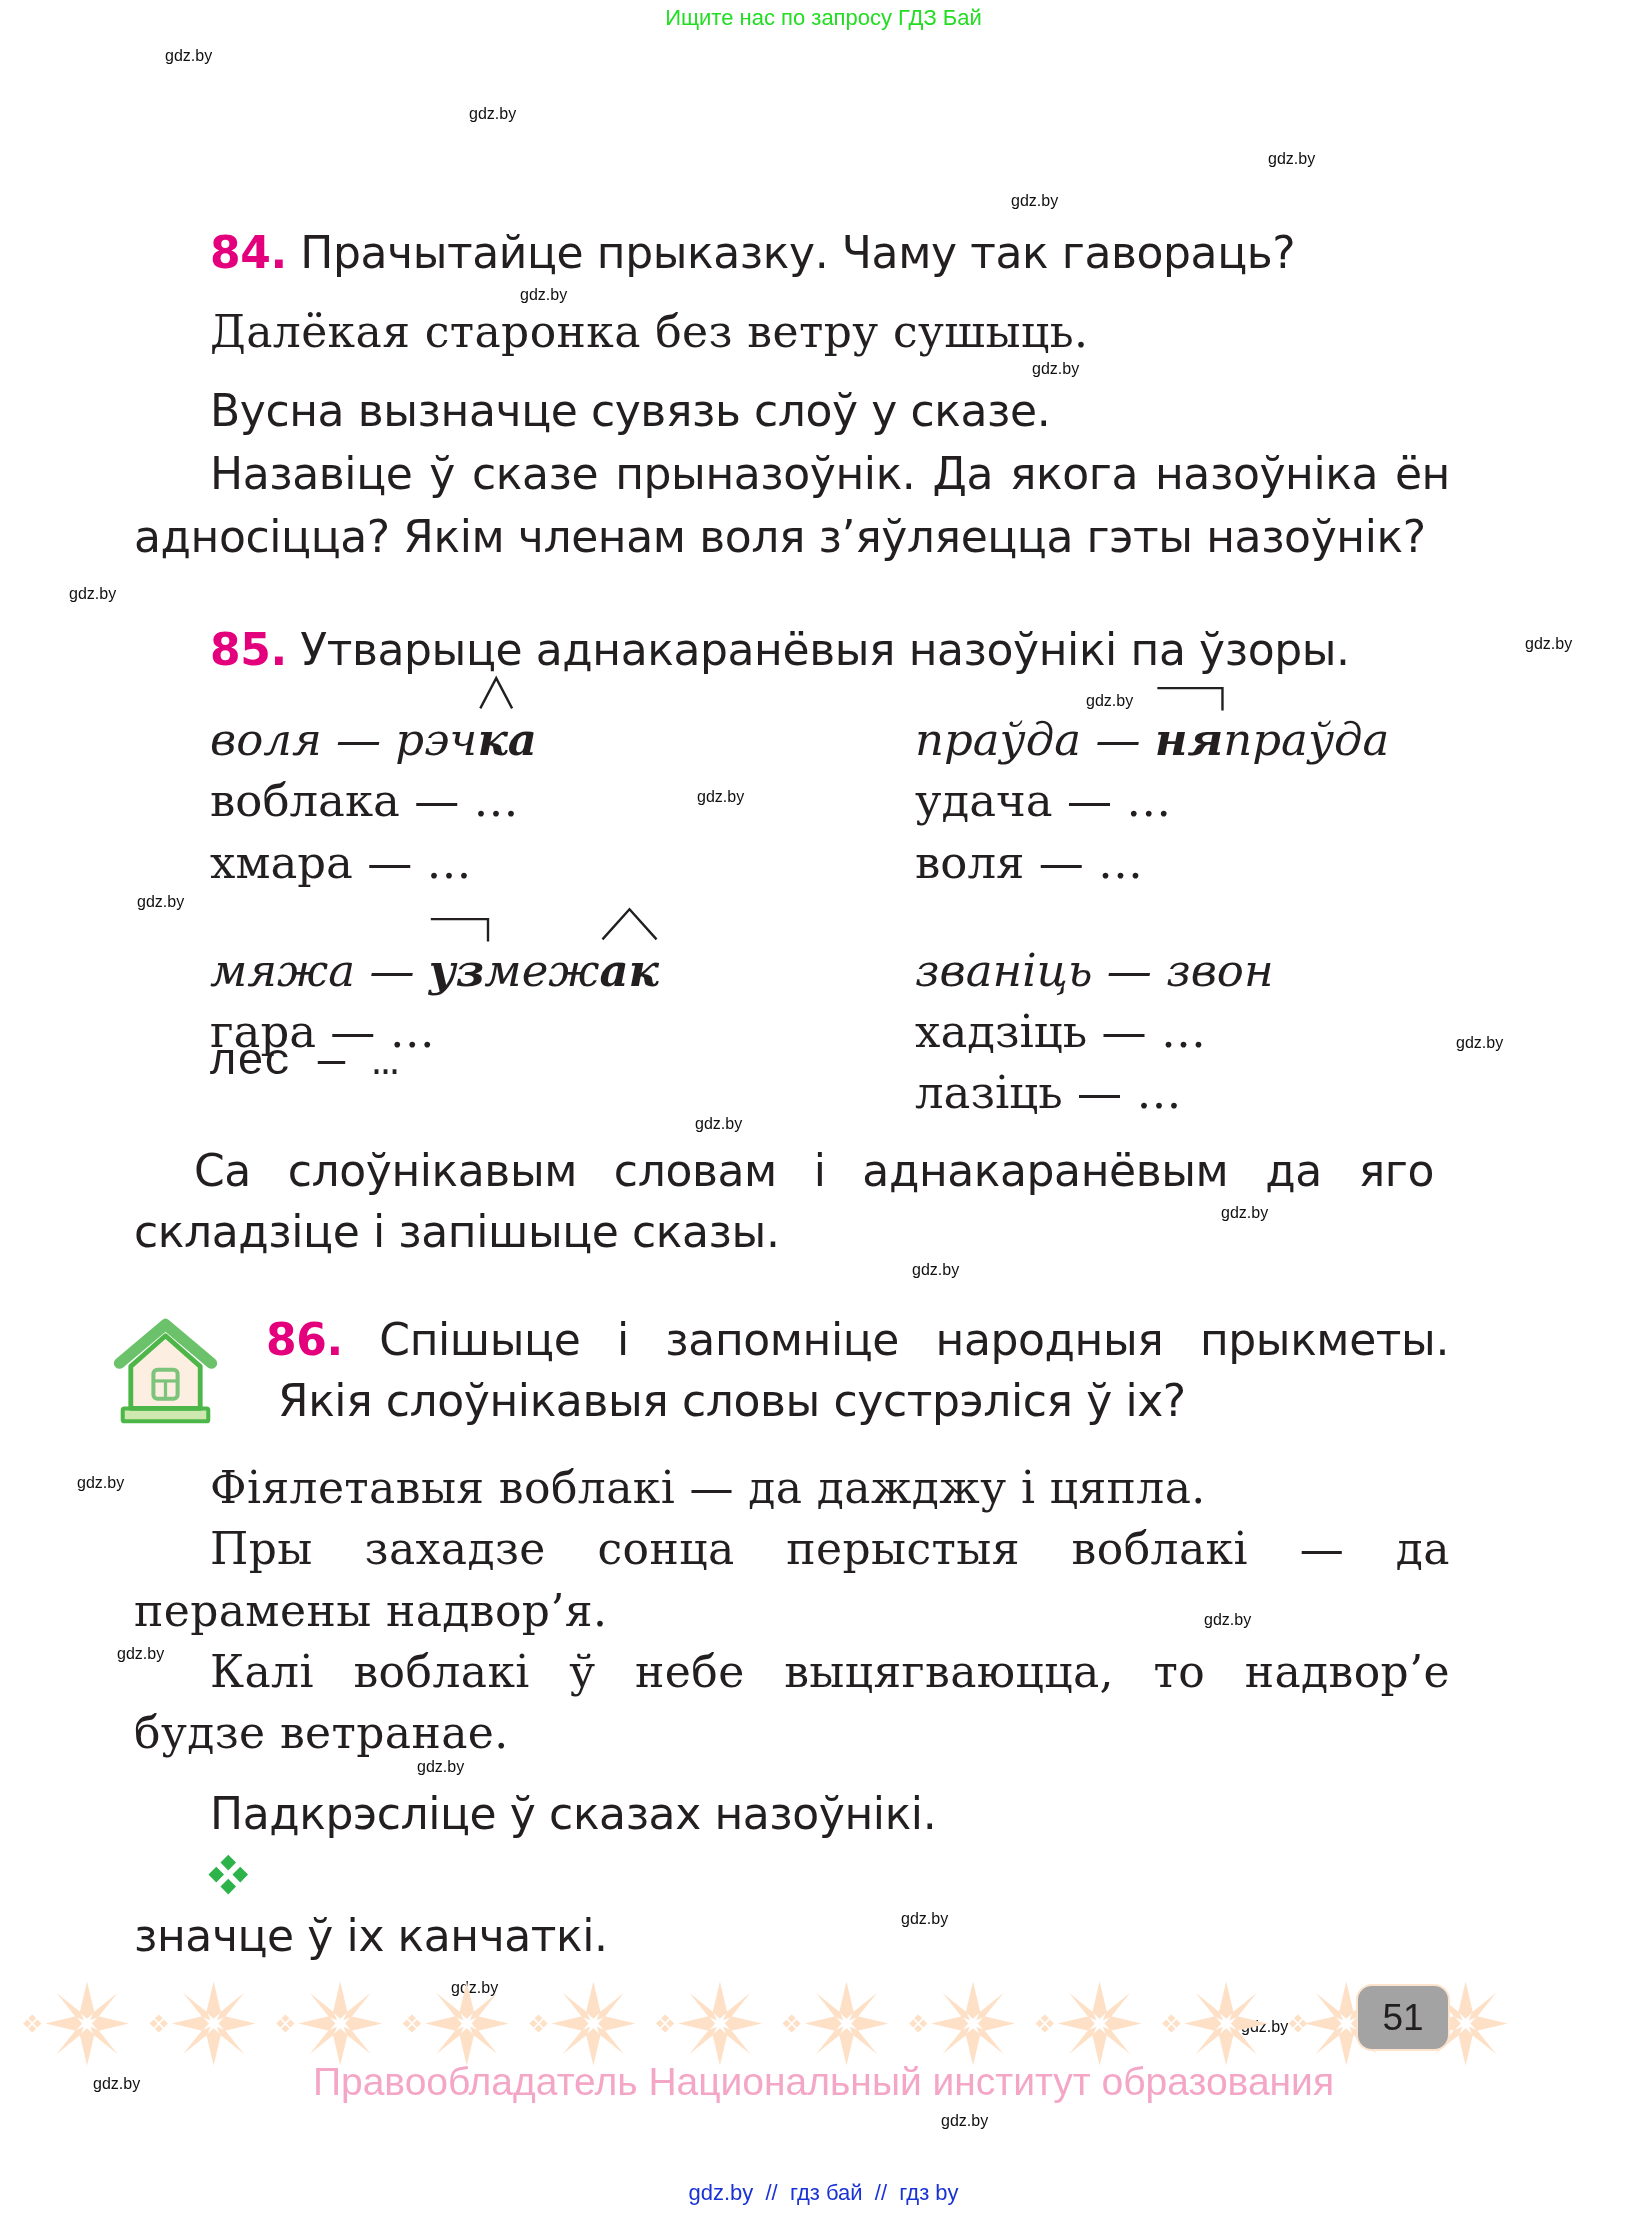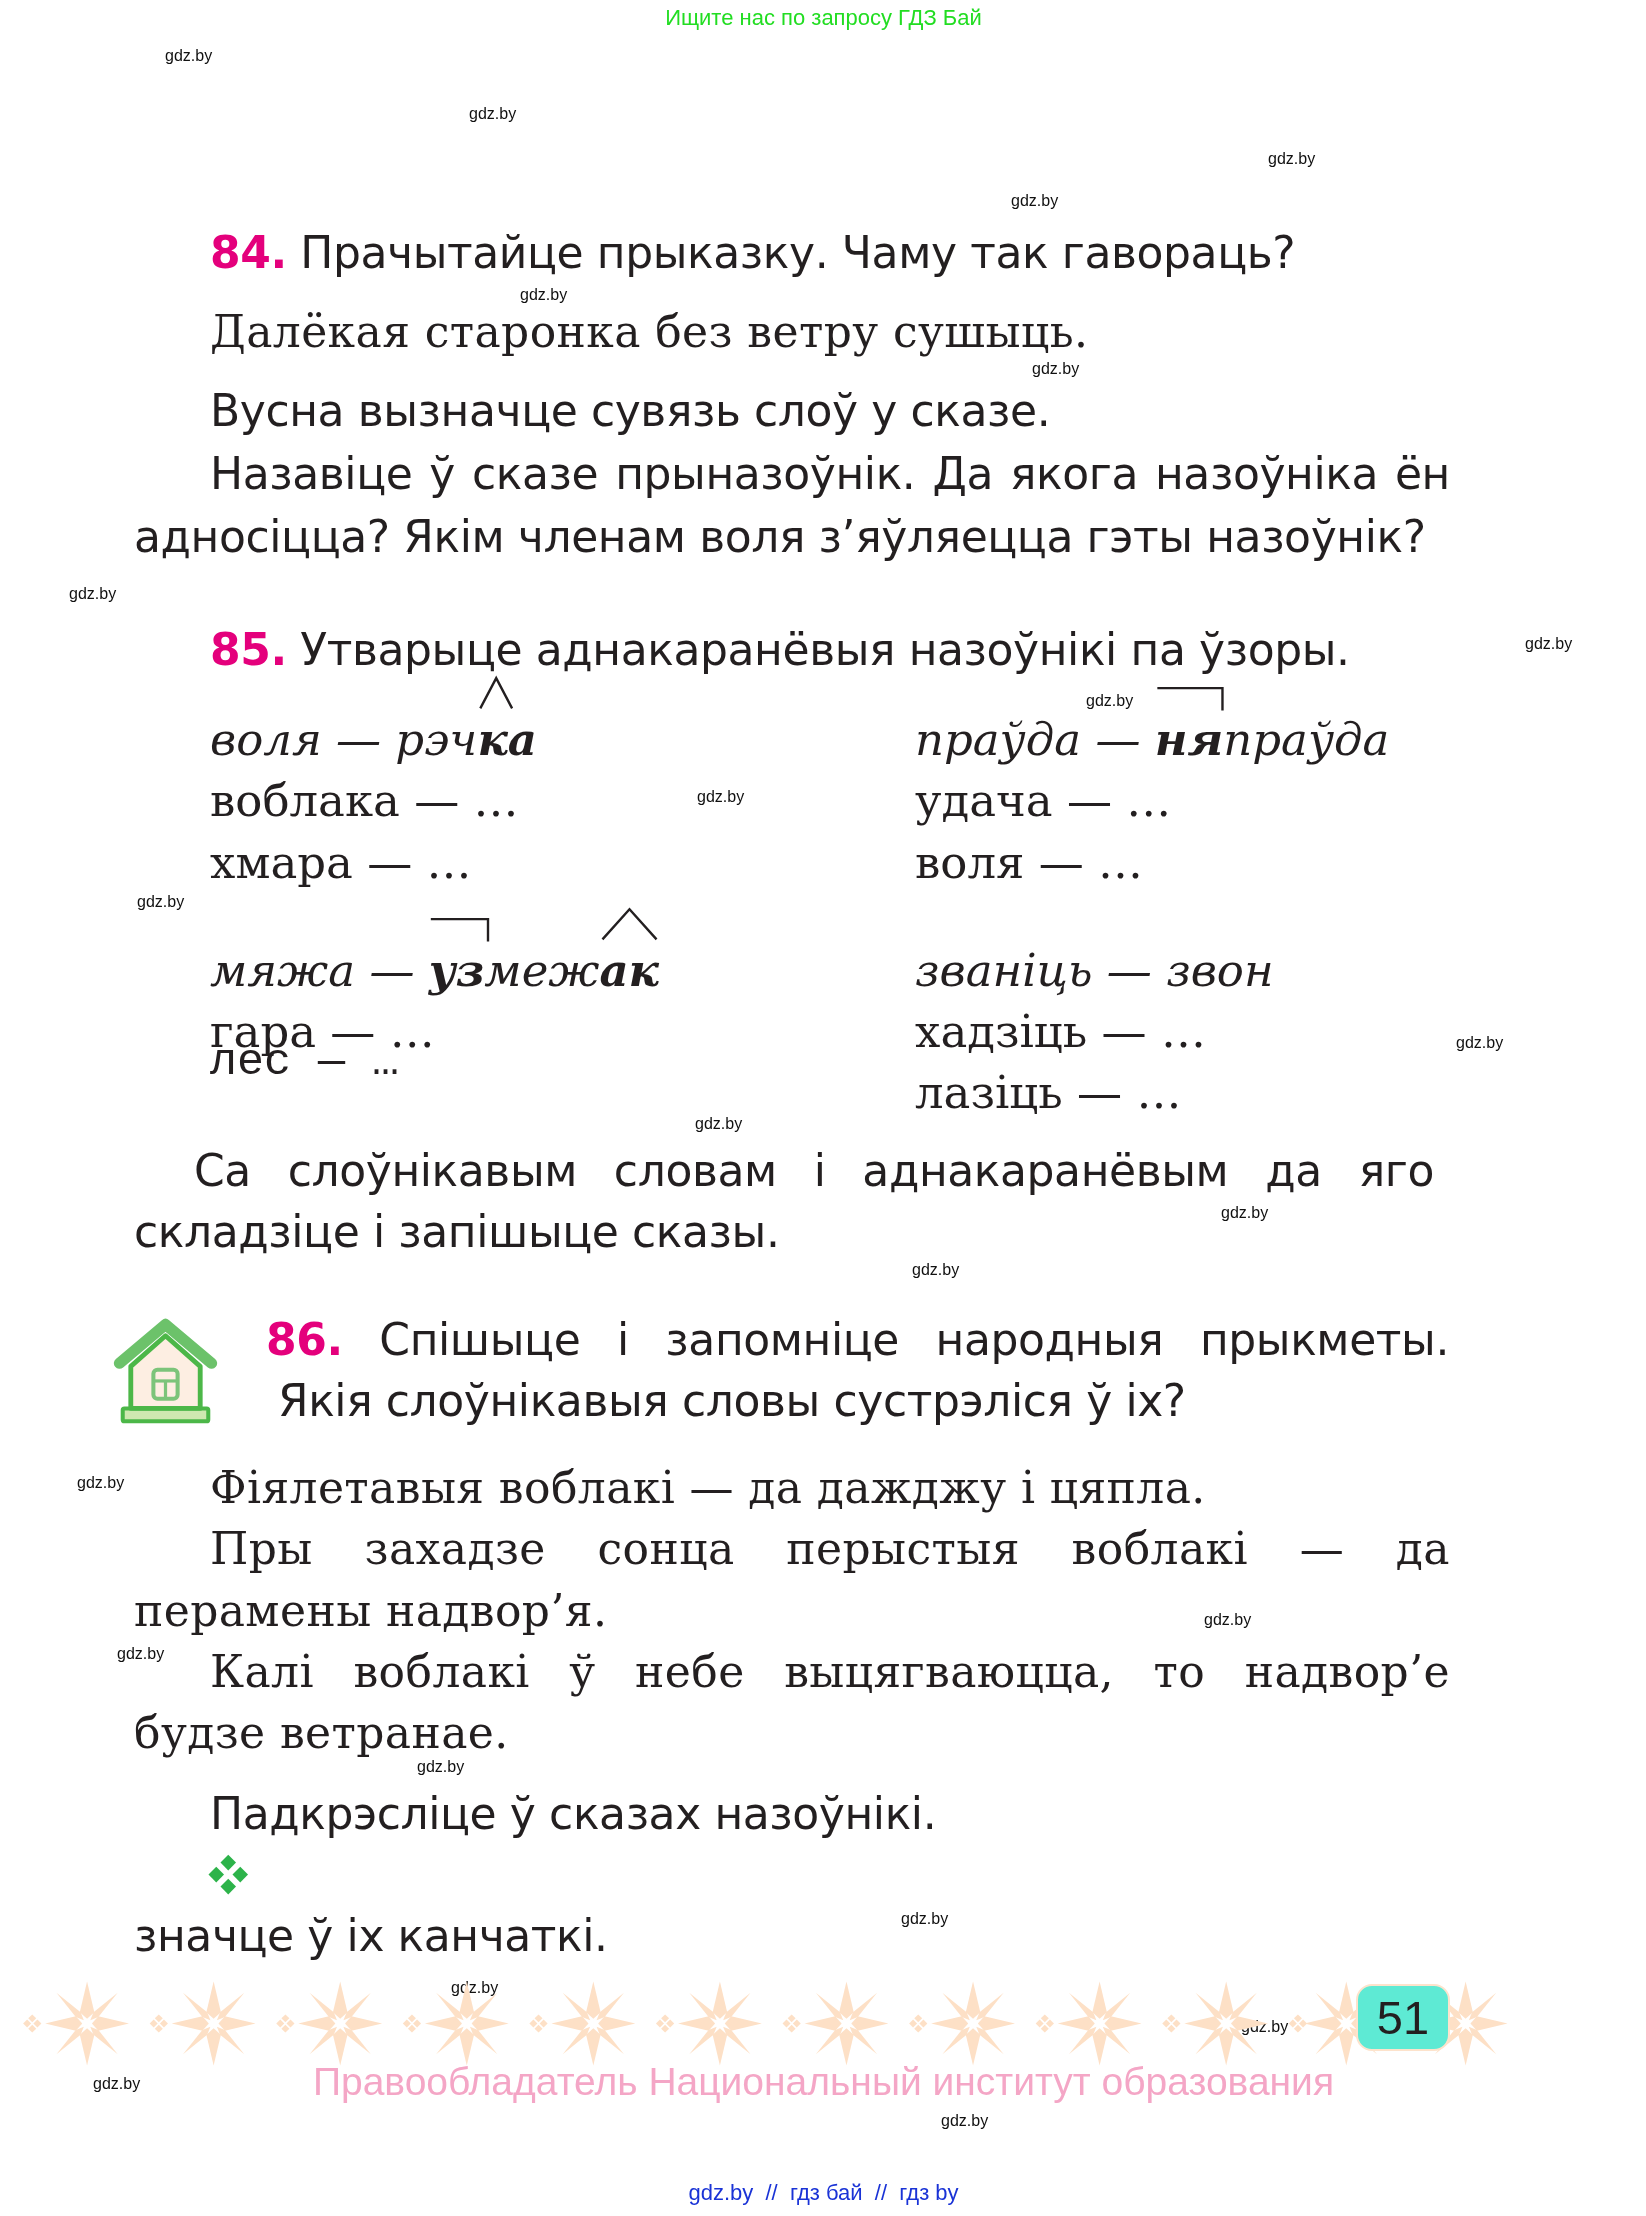--- a/index.html
+++ b/index.html
@@ -14,22 +14,22 @@
   .ital { font-style: italic; }
   .bold { font-weight: bold; }
   .justify { text-align: justify; text-align-last: justify; }
   .word-grid { font-family: "DejaVu Serif", serif; font-size: 45px; line-height: 61px; white-space: nowrap; }
   .mark-suffix { position: relative; display: inline-block; }
   .mark-suffix svg { position: absolute; left: 0; top: -34px; }
   .mark-prefix { position: relative; display: inline-block; }
   .mark-prefix svg { position: absolute; left: 0; top: -24px; }
   .house { left: 113px; top: 1318px; width: 105px; height: 113px; }
   .ornament { left: 0; top: 1979px; width: 1647px; height: 89px; }
-  .page-num-box { left: 1356px; top: 1984px; width: 90px; height: 63px; border: 2.4px solid #fde3cc; border-radius: 16px; background: #5eead4;
-      display: flex; align-items: center; justify-content: center; font-family: "Liberation Sans", sans-serif; font-size: 47px; color: #231f20; }
+  .page-num-box { left: 1356px; top: 1984px; width: 90px; height: 63px; border: 2.4px solid #fde3cc; border-radius: 16px; background: #a3a3a3;
+      display: flex; align-items: center; justify-content: center; font-family: "Liberation Sans", sans-serif; font-size: 37px; color: #231f20; }
   .rights { left: 0; width: 1647px; top: 2060px; text-align: center; font-family: "Liberation Sans", sans-serif; font-size: 39px; color: #f4a6c6; }
   .bottom-links { left: 0; width: 1647px; top: 2180px; text-align: center; font-family: "Liberation Sans", sans-serif; font-size: 22px; color: #1a33d6; }
   .diamond-bullet { display: inline-block; width: 37px; height: 37px; position: relative; vertical-align: -3.2px; margin-right: 13px; }
   .diamond-bullet i { position: absolute; width: 10.5px; height: 10.5px; background: #2db34a; transform: rotate(45deg); }
 </style>
 </head>
 <body>
 
 <div class="abs top-banner lib">Ищите нас по запросу ГДЗ Бай</div>
 

